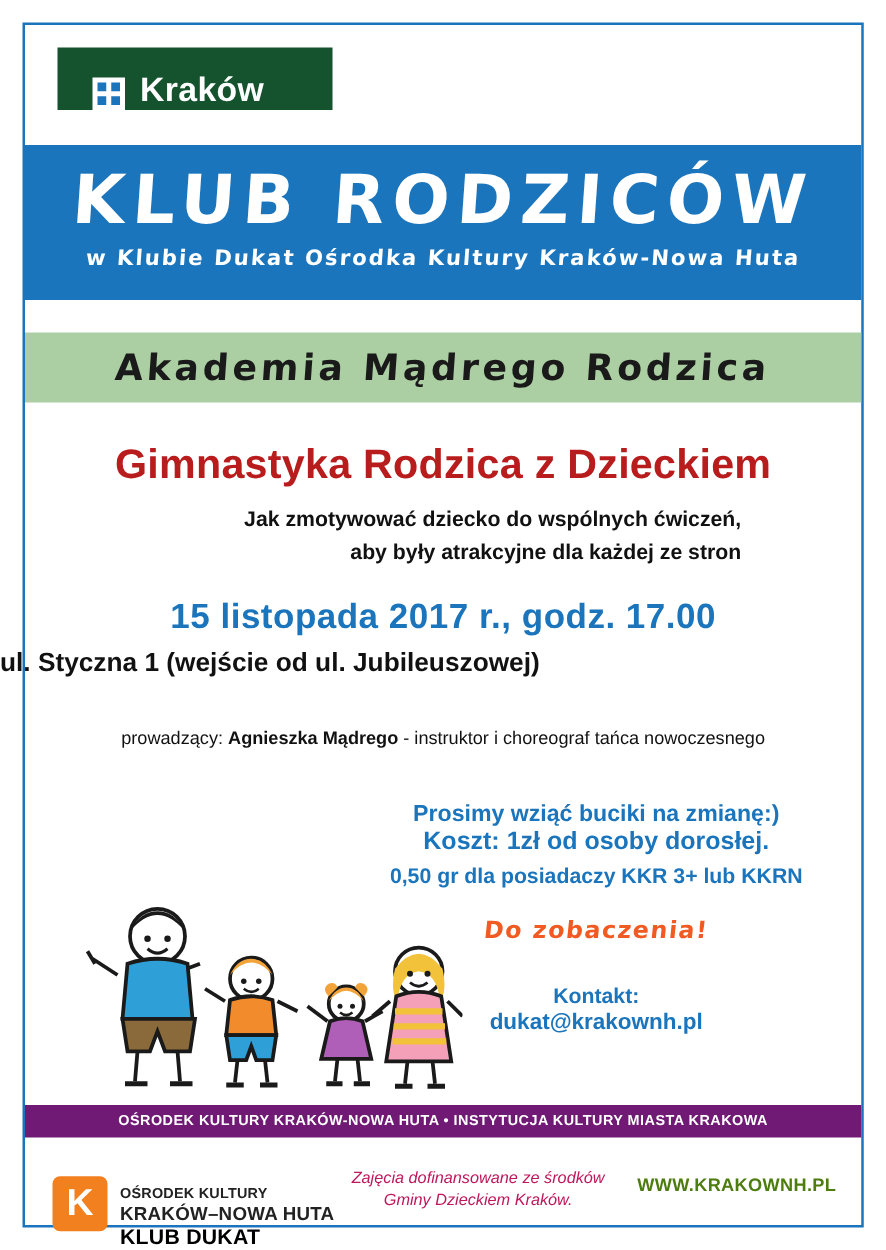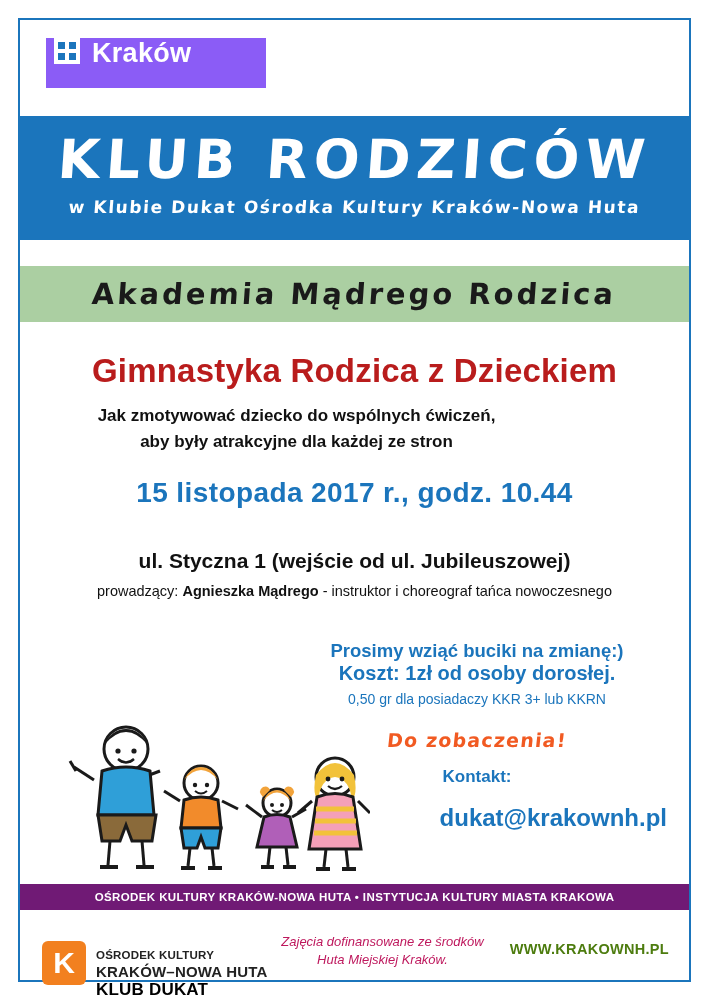--- a/index.html
+++ b/index.html
@@ -31,24 +31,24 @@
     box-sizing: border-box;
   }
 
   
   .krakow-badge {
     position: absolute;
     left: 46px;
     top: 38px;
     width: 220px;
     height: 50px;
-    background: #8b5cf6;
+    background: #14532d;
     display: flex;
-    align-items: flex-start;
-    padding-left: 8px;
+    align-items: flex-end;
+    padding-left: 28px;
     box-sizing: border-box;
   }
   .krakow-mark {
     width: 26px;
     height: 26px;
     background: #ffffff;
     position: relative;
     margin-right: 12px;
     flex: 0 0 auto;
   }
@@ -128,21 +128,21 @@
     color: #b91c1c;
     font-size: 33px;
     font-weight: bold;
     letter-spacing: 0.2px;
   }
   .subhead {
     position: absolute;
     left: 0;
     top: 403px;
     width: 593px;
-    text-align: center;
+    text-align: right;
     color: #111111;
     font-size: 17px;
     font-weight: bold;
     line-height: 1.55;
   }
   .date-line {
     position: absolute;
     left: 0;
     top: 477px;
     width: 709px;
@@ -150,25 +150,23 @@
     color: #1b75bc;
     font-size: 28px;
     font-weight: bold;
     letter-spacing: 0.4px;
   }
   .address-line {
     position: absolute;
     left: 0;
     top: 519px;
     width: 709px;
-    text-align: center;
     color: #111111;
     font-size: 21px;
     font-weight: bold;
-    margin-top: 30px;
   }
   .host-line {
     position: absolute;
     left: 0;
     top: 583px;
     width: 709px;
     text-align: center;
     color: #111111;
     font-size: 14.5px;
   }
@@ -184,48 +182,47 @@
   }
   .shoes {
     font-size: 18.5px;
     font-weight: bold;
   }
   .cost {
     font-size: 20px;
     font-weight: bold;
   }
   .cost-note {
-    font-size: 14px;
-    font-weight: normal;
+    font-size: 17px;
+    font-weight: bold;
     margin-top: 6px;
   }
   .seeyou {
     font-family: "DejaVu Sans", sans-serif;
     font-size: 19px;
     font-weight: bold;
     color: #f15a22;
     margin-top: 22px;
     letter-spacing: 1.2px;
     transform: skewX(-6deg);
   }
   .contact-label {
     font-size: 17px;
     font-weight: bold;
-    margin-top: 16px;
+    margin-top: 32px;
   }
   .contact-phone {
     font-size: 18px;
     font-weight: bold;
     margin-top: 3px;
   }
   .contact-mail {
-    font-size: 24px;
-    font-weight: bold;
-    margin-top: 17px;
-    text-align: right;
+    font-size: 18px;
+    font-weight: bold;
+    margin-top: 0;
   }
 
   
   .kids {
     position: absolute;
     left: 40px;
     top: 705px;
     width: 330px;
     height: 180px;
   }
@@ -321,21 +318,21 @@
     <div class="green-text">Akademia Mądrego Rodzica</div>
   </div>
 
   <div class="headline">Gimnastyka Rodzica z Dzieckiem</div>
 
   <div class="subhead">
     <div>Jak zmotywować dziecko do wspólnych ćwiczeń,</div>
     <div>aby były atrakcyjne dla każdej ze stron</div>
   </div>
 
-  <div class="date-line">15 listopada 2017 r., godz. 10.44</div>
+  <div class="date-line">15 listopada 2017 r., godz. 17.00</div>
   <div class="address-line">ul. Styczna 1 (wejście od ul. Jubileuszowej)</div>
 
   <div class="host-line">
     <span>prowadzący: </span><b>Agnieszka Mądrego</b><span> - instruktor i choreograf tańca nowoczesnego</span>
   </div>
 
   <div class="right-block">
     <div class="shoes">Prosimy wziąć buciki na zmianę:)</div>
     <div class="cost">Koszt: 1zł od osoby dorosłej.</div>
     <div class="cost-note">0,50 gr dla posiadaczy KKR 3+ lub KKRN</div>
@@ -424,18 +421,18 @@
     <div class="ok-logo">
       <div class="ok-mark">K</div>
       <div class="ok-text">
         <div class="ok-l1">OŚRODEK KULTURY</div>
         <div class="ok-l2">KRAKÓW–NOWA HUTA</div>
         <div class="ok-l3">KLUB DUKAT</div>
       </div>
     </div>
     <div class="finance">
       <div>Zajęcia dofinansowane ze środków</div>
-      <div>Huta Miejskiej Kraków.</div>
+      <div>Gminy Dzieckiem Kraków.</div>
     </div>
     <div class="www">WWW.KRAKOWNH.PL</div>
   </div>
 
 </div>
 
 </body></html>

